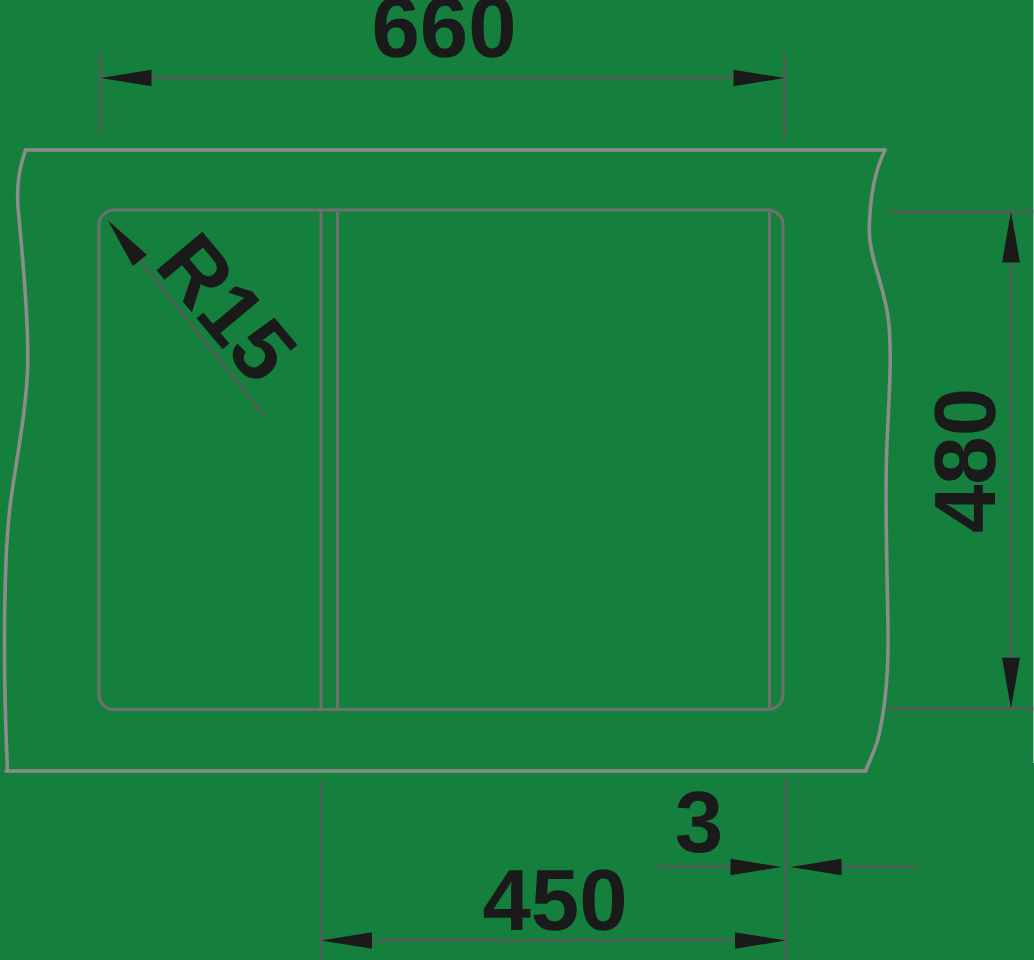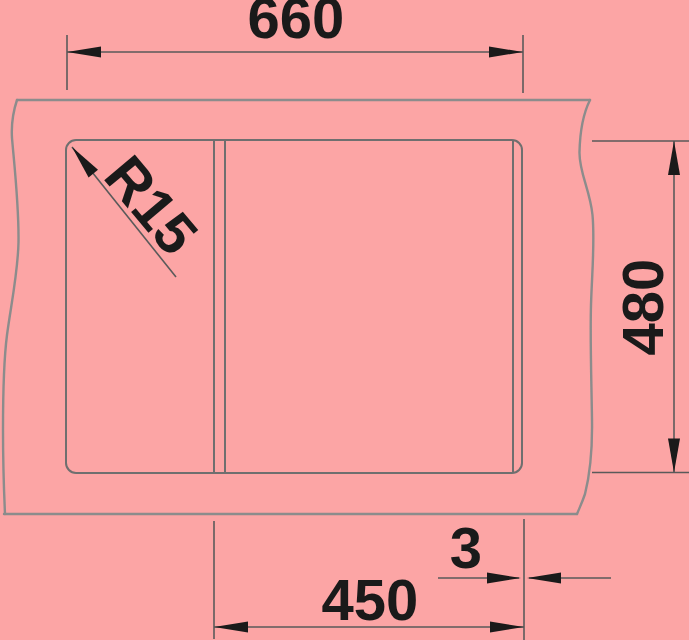--- a/index.html
+++ b/index.html
@@ -4,21 +4,21 @@
 <style>
   html, body {
     margin: 0;
     padding: 0;
     background: #ffffff;
   }
   .canvas {
     position: relative;
     width: 689px;
     height: 640px;
-    background: #fca5a5;
+    background: #15803d;
     overflow: hidden;
     font-family: "Liberation Sans", sans-serif;
   }
   svg { display: block; }
   .break-line {
     stroke: #8c8c8c;
     stroke-width: 2.4;
     fill: none;
     stroke-linecap: round;
   }

